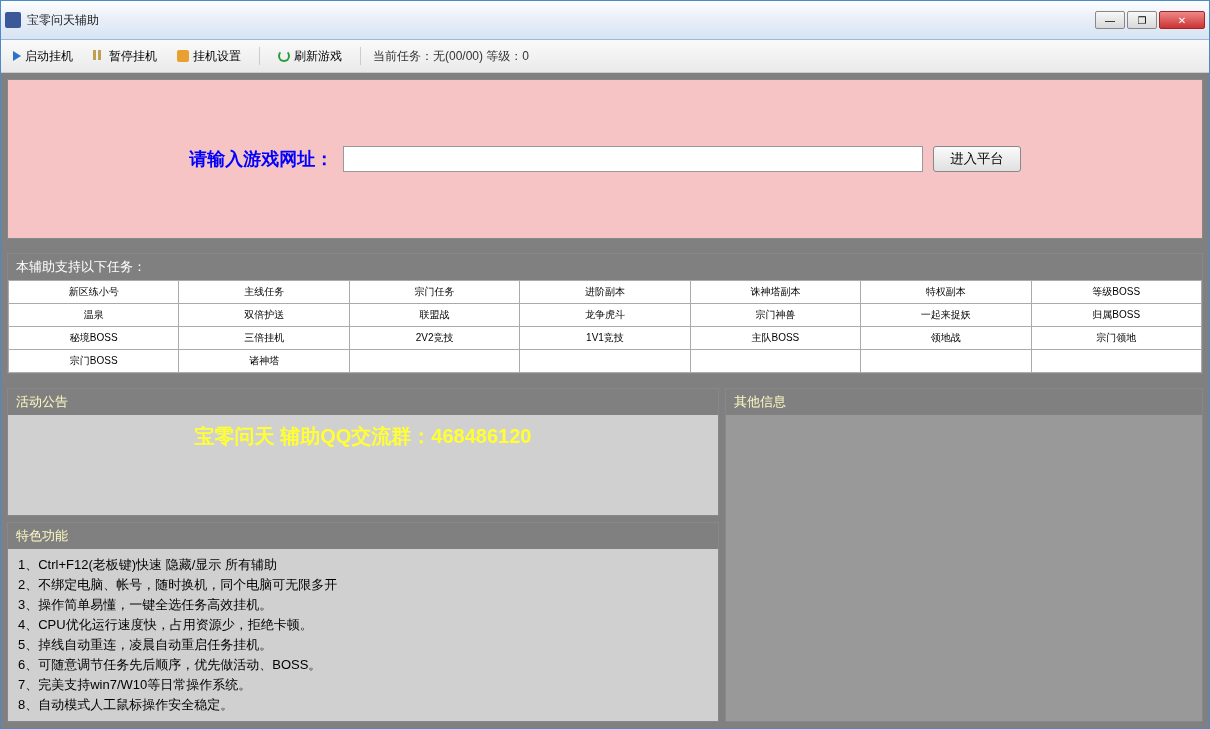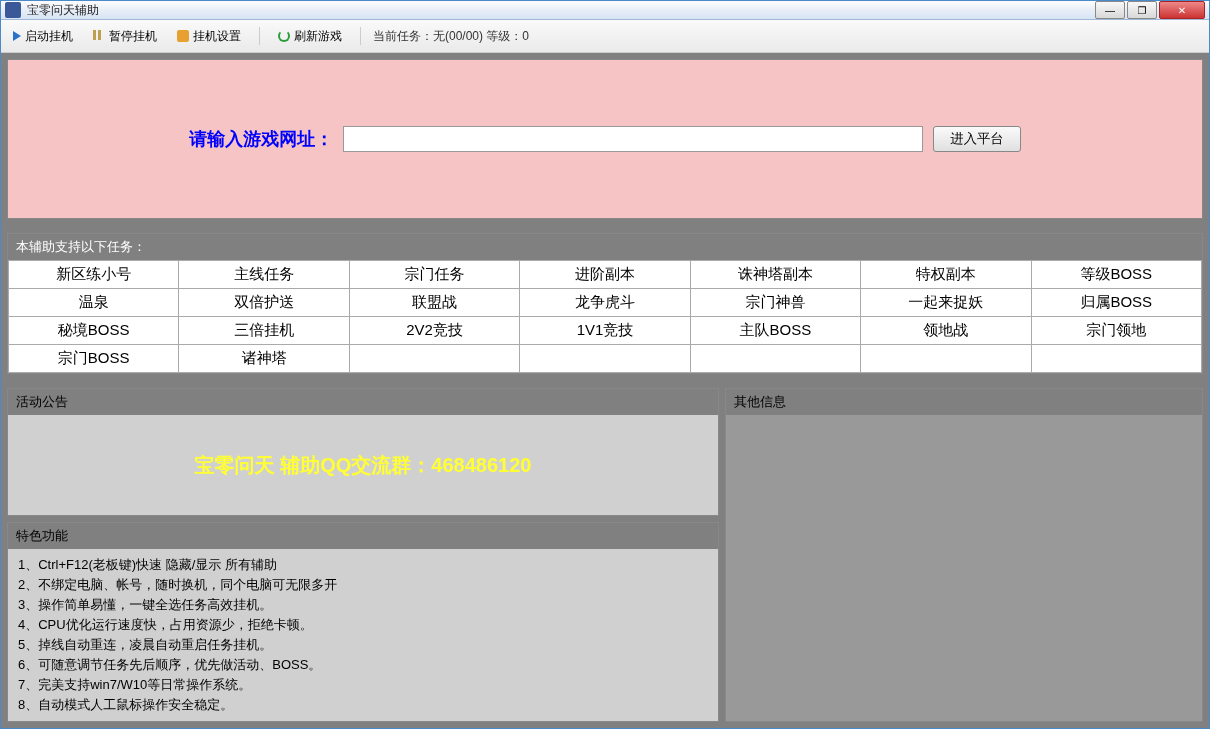--- a/index.html
+++ b/index.html
@@ -105,37 +105,37 @@
 .tasks-table {
   width:100%;
   border-collapse:collapse;
   background:#fff;
 }
 .tasks-table td {
   border:1px solid #aaa;
   text-align:center;
   padding:4px 4px;
   height:22px;
-  font-size:15px;
+  font-size:10px;
   width:14.28%;
 }
 
 .bottom-row { display:flex; gap:6px; flex:1; }
 .left-col { flex:0 0 712px; display:flex; flex-direction:column; gap:6px;}
 .right-col { flex:1; display:flex; flex-direction:column;}
 
 .panel { border:1px solid #888; display:flex; flex-direction:column; background:#d0d0d0;}
-.panel .section-header.yellow { color:#000000; }
+.panel .section-header.yellow { color:#fef9c3; }
 .panel-body { flex:1; padding:8px; }
 
 .announce-body {
   background:#d0d0d0;
   min-height:100px;
   display:flex;
-  align-items:center;
+  align-items:flex-start;
   justify-content:center;
   border-radius:15px;
 }
 .announce-text { color:#ffff33; font-size:20px; font-weight:bold; text-align:center;}
 
 .features-body {
   background:#d0d0d0;
   padding:6px 10px;
 }
 .features-body div { line-height:20px; font-size:13px;}

